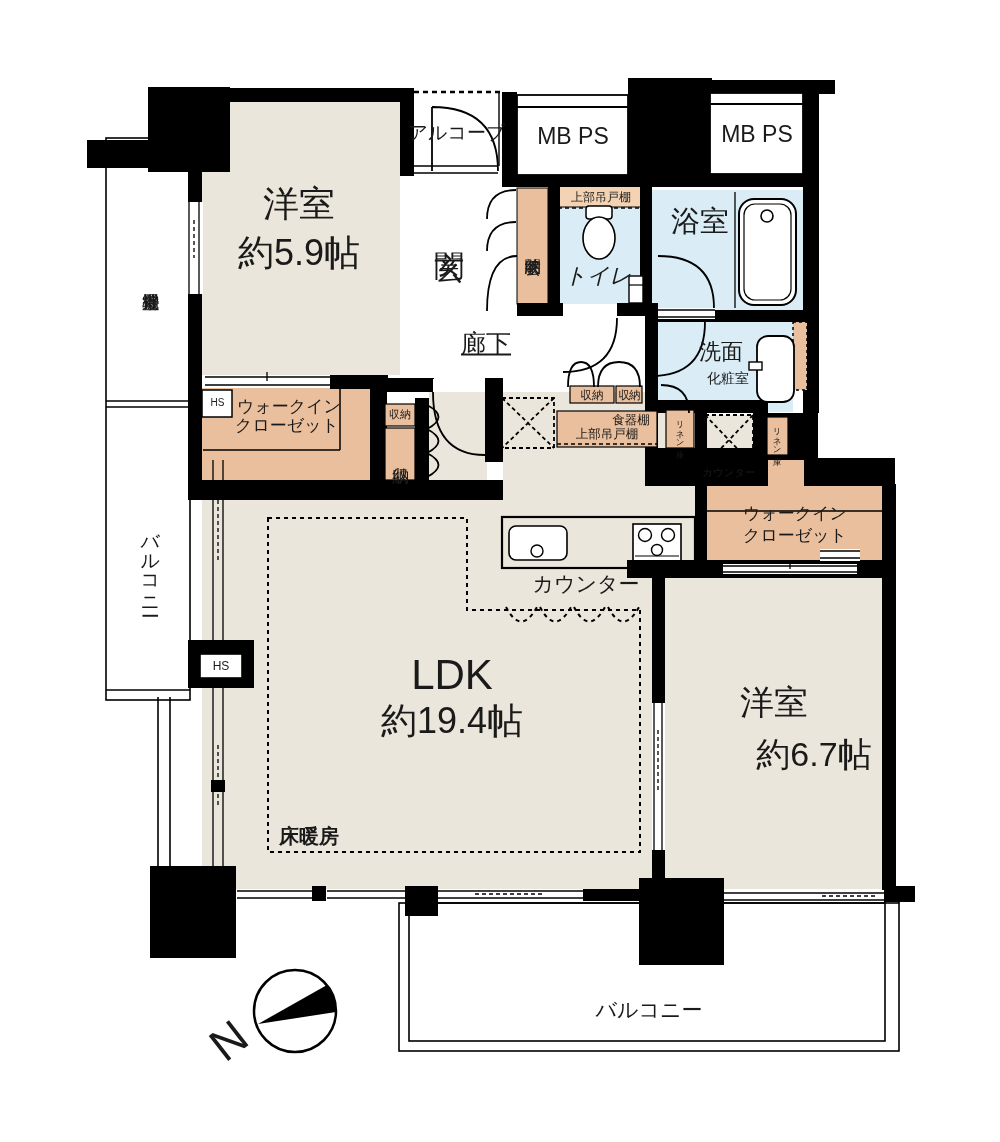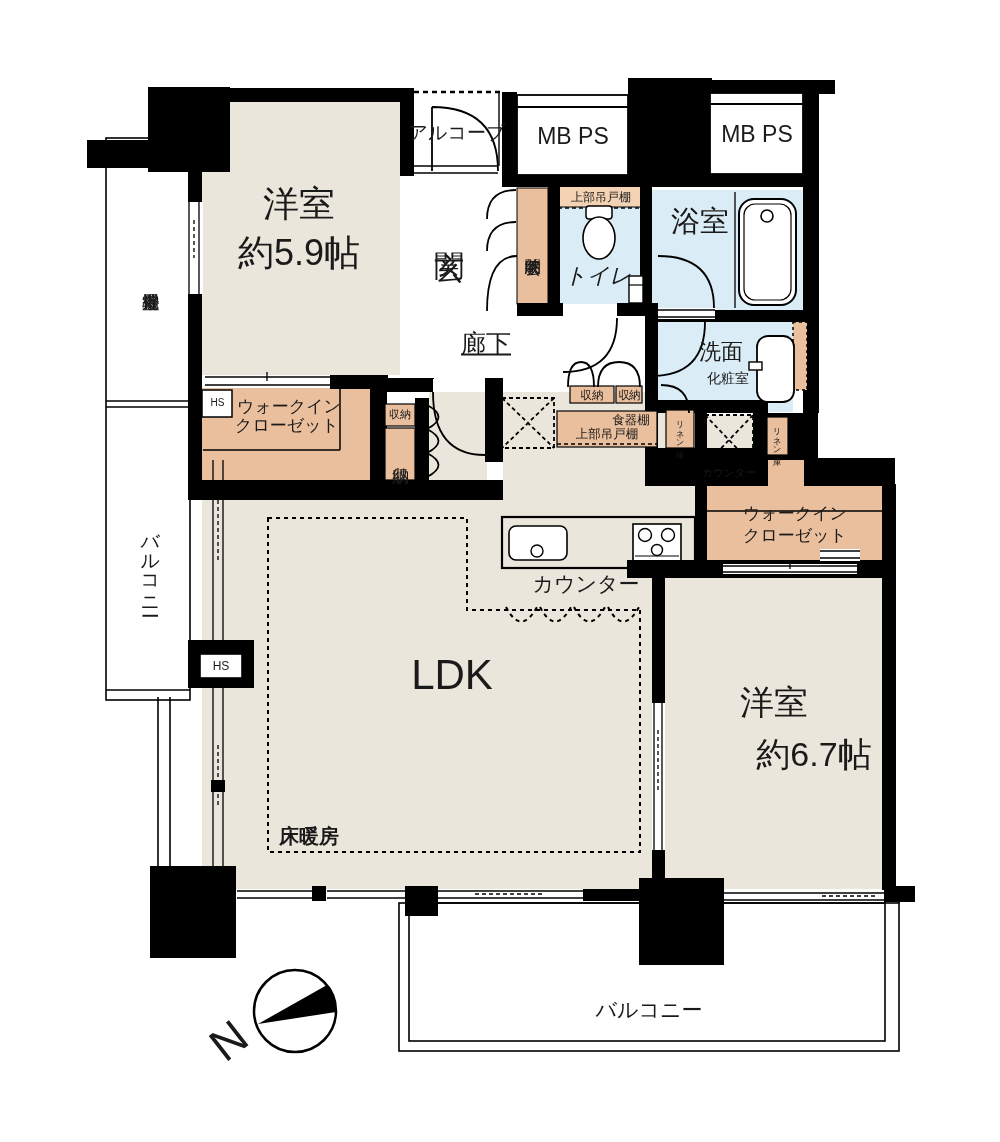--- a/index.html
+++ b/index.html
@@ -266,19 +266,20 @@
   <div class="lbl" style="left:629px;top:395px;font-size:11.5px;letter-spacing:-1px;">収納</div>
   <div class="lbl" style="left:607px;top:421px;font-size:12.5px;margin-left:24px;">食器棚</div>
   <div class="lbl" style="left:607px;top:435px;font-size:12.5px;">上部吊戸棚</div>
   <div class="lbl v wrap" style="left:680px;top:429px;font-size:8.5px;height:36px;line-height:1.1;">リネン庫</div>
   <div class="lbl v wrap" style="left:777px;top:436px;font-size:8.5px;height:36px;line-height:1.1;">リネン庫</div>
   <div class="lbl" style="left:729px;top:473px;font-size:10.5px;">カウンター</div>
   <div class="lbl" style="left:795px;top:514px;font-size:17px;">ウォークイン</div>
   <div class="lbl" style="left:795px;top:536px;font-size:17px;">クローゼット</div>
   <div class="lbl" style="left:586px;top:584px;font-size:21px;">カウンター</div>
   <div class="lbl" style="left:452px;top:675px;font-size:42px;text-align:right;">LDK</div>
+  <div class="lbl" style="left:452px;top:721px;font-size:36px;">約19.4帖</div>
   <div class="lbl" style="left:309px;top:837px;font-size:20px;font-weight:bold;">床暖房</div>
   <div class="lbl" style="left:221px;top:666px;font-size:12px;">HS</div>
   <div class="lbl" style="left:774px;top:702px;font-size:34px;">洋室</div>
   <div class="lbl" style="left:814px;top:754px;font-size:34px;">約6.7帖</div>
   <div class="lbl" style="left:649px;top:1010px;font-size:21px;">バルコニー</div>
   <div class="lbl" style="left:229px;top:1041px;font-size:46px;transform:translate(-50%,-50%) rotate(-38deg);">N</div>
 </div>
 
 </body></html>

